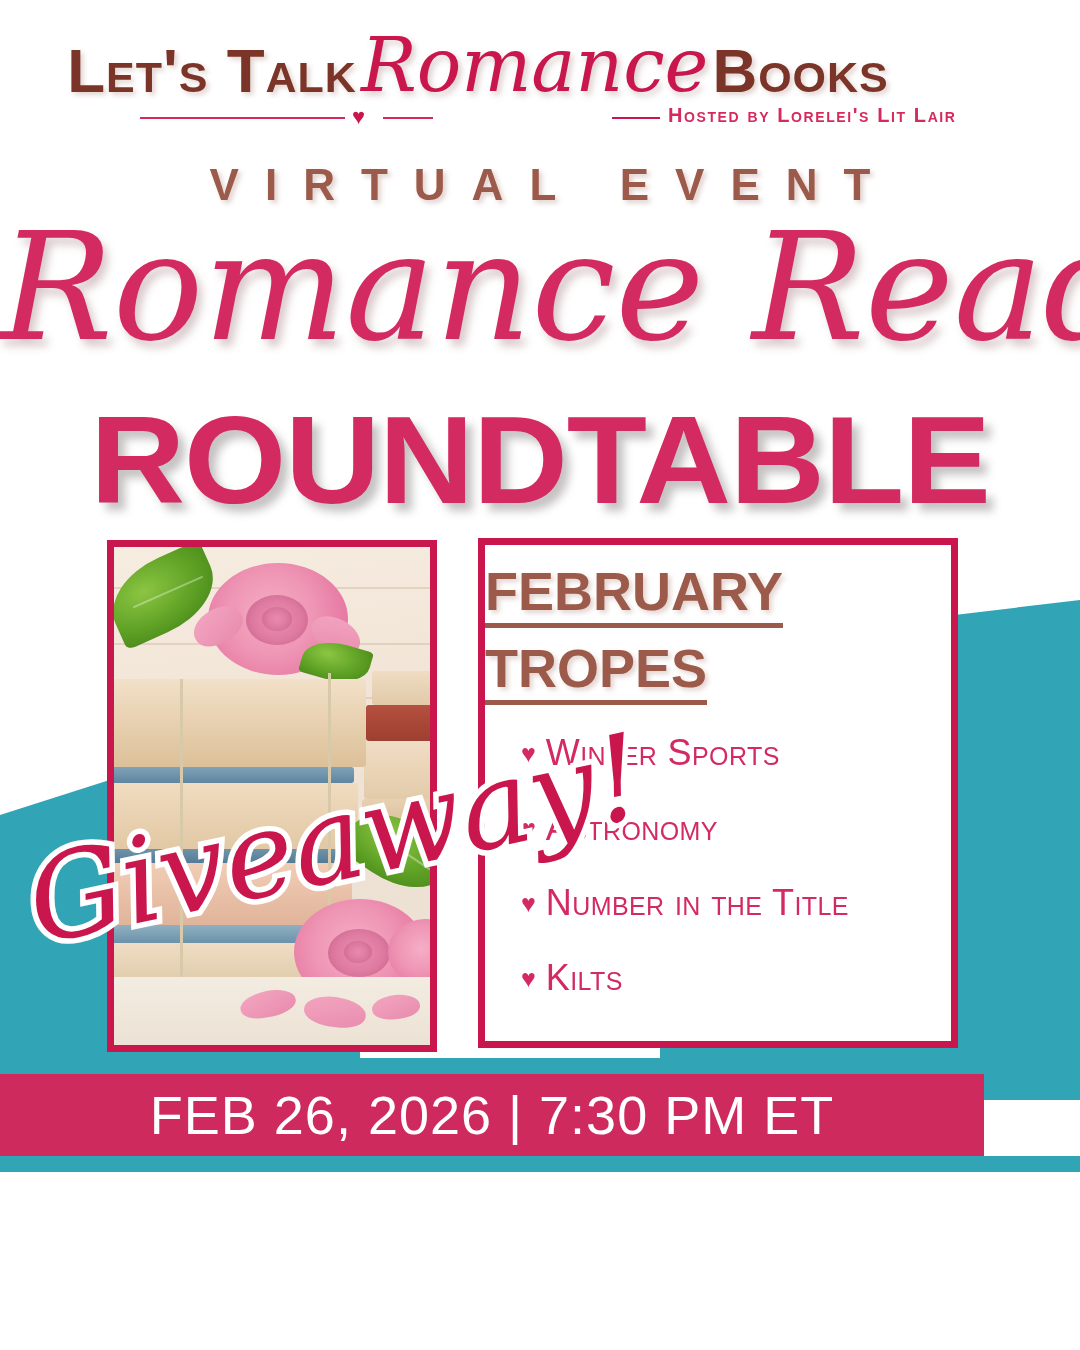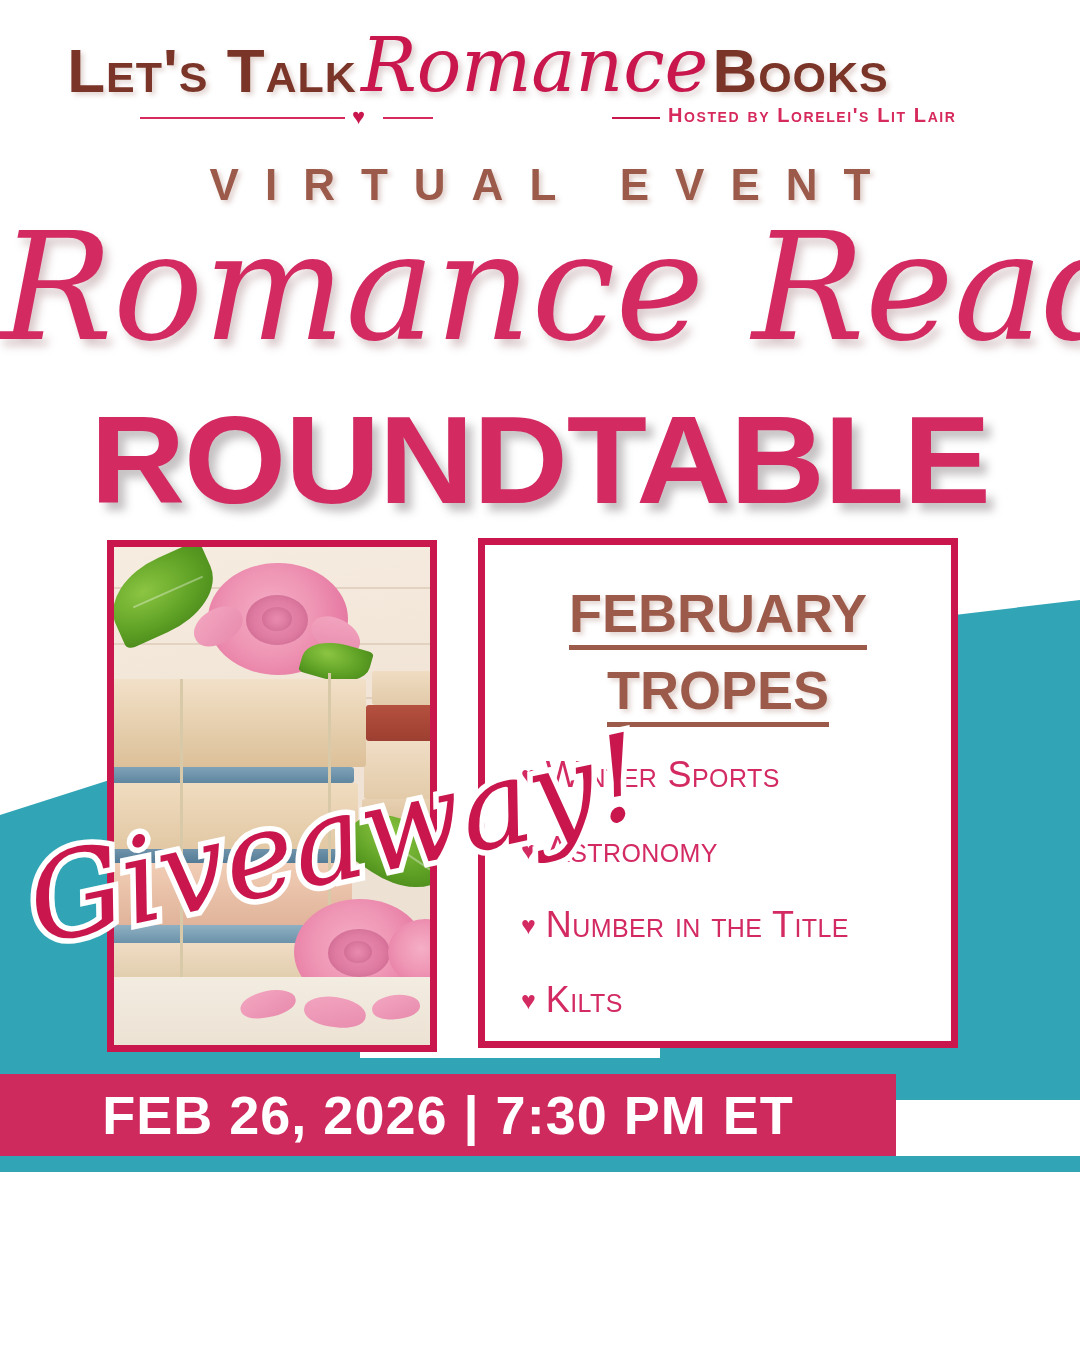--- a/index.html
+++ b/index.html
@@ -240,26 +240,26 @@
   .tropes-box {
     position: absolute;
     left: 478px; top: 538px;
     width: 480px; height: 510px;
     background: #ffffff;
     border: 7px solid #C9174E;
     box-sizing: border-box;
     z-index: 6;
   }
   .tropes-title {
-    text-align: center;
+    text-align: left;
     font-size: 54px;
     font-weight: bold;
     color: #9B5A4A;
     line-height: 1.42;
-    padding-top: 30px;
+    padding-top: 8px;
     text-shadow: 3px 3px 5px rgba(150,100,85,0.28);
   }
   .tropes-title span {
     border-bottom: 5px solid #9B5A4A;
     padding-bottom: 2px;
   }
   .tropes-list {
     margin: 26px 0 0 0;
     padding: 0 0 0 36px;
     list-style: none;
@@ -287,27 +287,26 @@
   .teal-strip-top {
     position: absolute;
     left: 0; top: 1058px;
     width: 1080px; height: 16px;
     background: #31A5B5;
     z-index: 7;
   }
   .date-banner {
     position: absolute;
     left: 0; top: 1074px;
-    width: 896px; height: 82px;
+    width: 984px; height: 82px;
     background: #CE2A5E;
     display: flex;
     align-items: center;
     justify-content: center;
     z-index: 7;
-    font-weight: bold;
   }
   .date-text {
     color: #ffffff;
     font-size: 54px;
     letter-spacing: 1px;
     white-space: nowrap;
   }
   .teal-strip-bottom {
     position: absolute;
     left: 0; top: 1156px;

